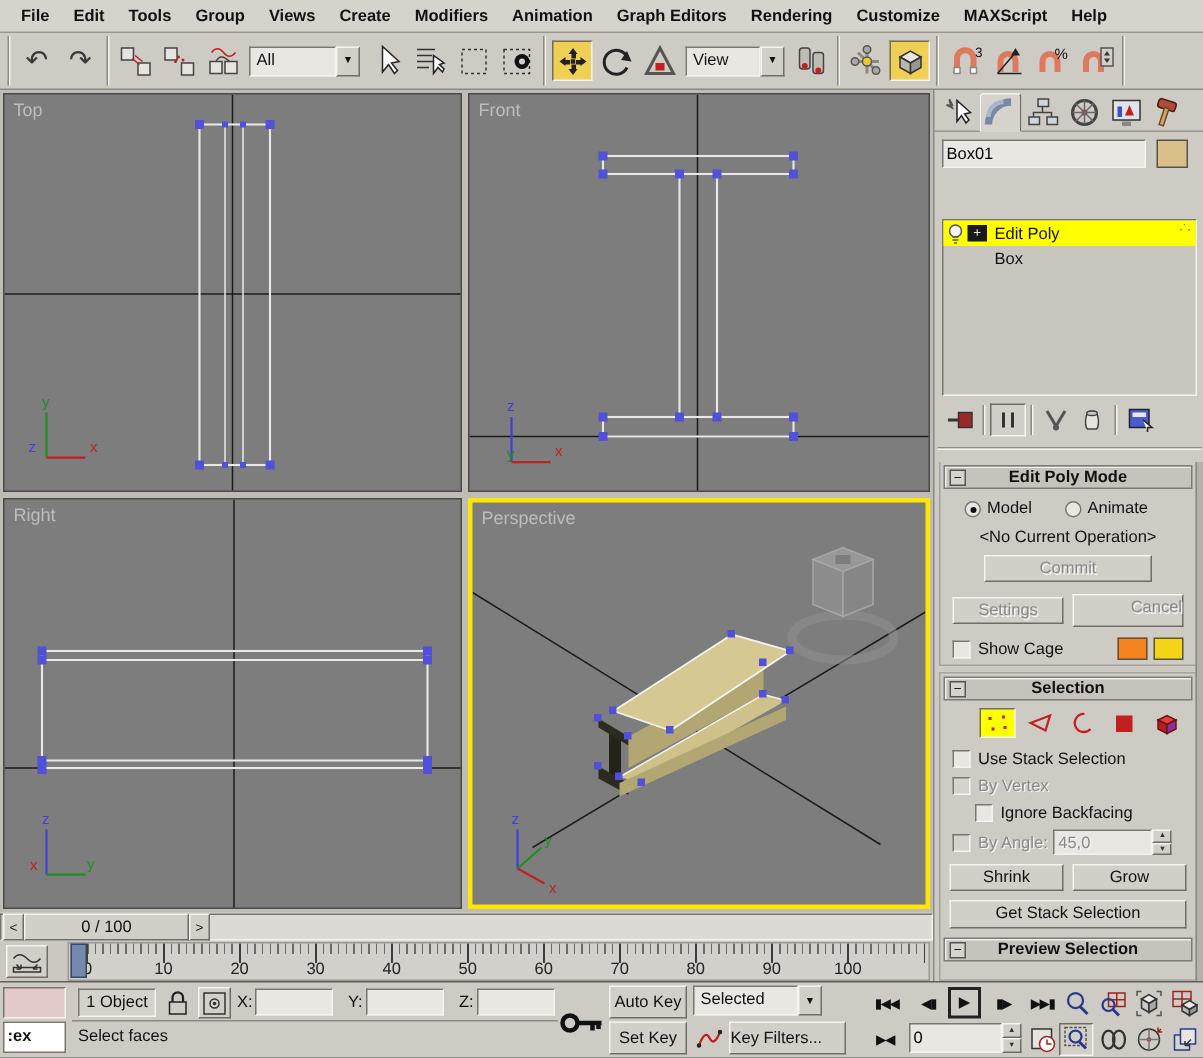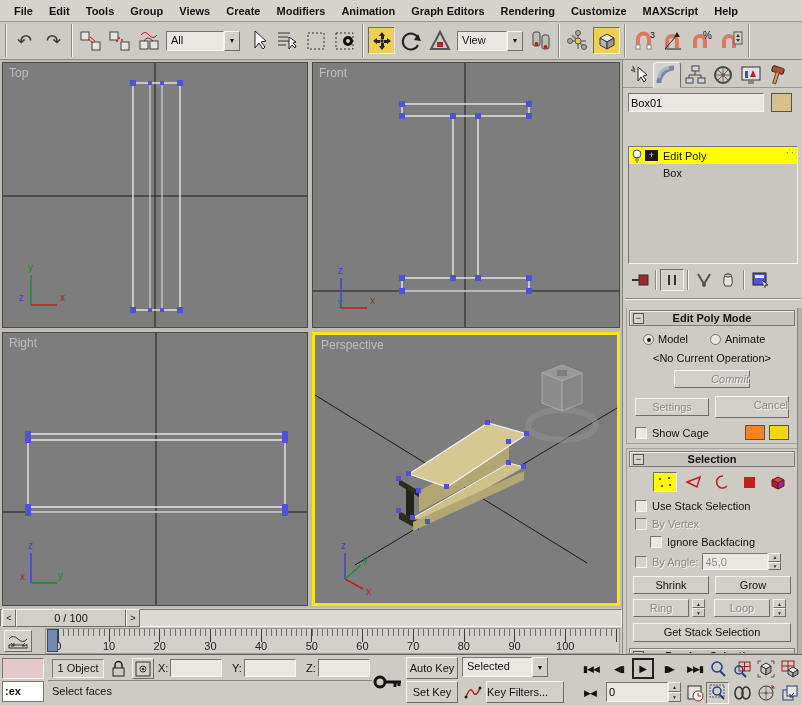--- a/index.html
+++ b/index.html
@@ -513,21 +513,21 @@
         <span class="minus">−</span>
         <span>Edit Poly Mode</span>
       </div>
       <div class="row" style="margin:7px 0 0 16px;">
         <span class="radio sel"></span>
         <span style="margin-right:22px;">Model</span>
         <span class="radio"></span>
         <span>Animate</span>
       </div>
       <div style="text-align:center;margin-top:7px;">&lt;No Current Operation&gt;</div>
-      <div class="btn3d disabled" style="margin:6px auto 0;width:76px;height:18px;text-align:right;line-height:16px;font-style:italic;">Commit</div>
+      <div class="btn3d disabled" style="margin:6px auto 0;width:112px;height:18px;text-align:center;line-height:16px;">Commit</div>
       <div class="row" style="margin:8px 8px 0;justify-content:space-between;">
         <div class="btn3d disabled" style="width:74px;height:18px;text-align:center;line-height:16px;">Settings</div>
         <div class="btn3d disabled" style="width:74px;height:22px;text-align:right;line-height:16px;">Cancel</div>
       </div>
       <div class="row" style="margin:7px 8px 0;">
         <span class="chk"></span>
         <span>Show Cage</span>
         <span style="margin-left:auto;width:20px;height:15px;background:#f5831f;border:1px solid #55534e;"></span>
         <span style="margin-left:4px;width:20px;height:15px;background:#f3d516;border:1px solid #55534e;"></span>
       </div>
@@ -590,32 +590,20 @@
         <input class="field dis-txt" style="width: 66px; height: 17px; margin-left: 4px;" value="45,0">
         <span class="spin" style="height:17px;">
           <span class="btn3d">▲</span>
           <span class="btn3d">▼</span>
         </span>
       </div>
       <div class="row" style="margin:6px 6px 0;gap:6px;">
         <div class="btn3d" style="flex:1;height:18px;text-align:center;line-height:16px;">Shrink</div>
         <div class="btn3d" style="flex:1;height:18px;text-align:center;line-height:16px;">Grow</div>
       </div>
-      <div class="row" style="margin:5px 6px 0;gap:3px;">
-        <div class="btn3d disabled" style="width:56px;height:18px;text-align:center;line-height:16px;">Ring</div>
-        <span class="spin" style="height:18px;">
-          <span class="btn3d">▲</span>
-          <span class="btn3d">▼</span>
-        </span>
-        <div class="btn3d disabled" style="width:56px;height:18px;text-align:center;line-height:16px;margin-left:6px;">Loop</div>
-        <span class="spin" style="height:18px;">
-          <span class="btn3d">▲</span>
-          <span class="btn3d">▼</span>
-        </span>
-      </div>
       <div class="btn3d" style="margin:6px 6px 0;height:19px;text-align:center;line-height:17px;">Get Stack Selection</div>
       <div class="rollhead" style="margin:6px 2px 0;">
         <span class="minus">−</span>
         <span>Preview Selection</span>
       </div>
     </div>
     <div style="position:absolute;right:0;top:248px;bottom:0;width:5px;background:#b4b1ab;border-left:1px solid #8b8984;"></div>
   </div>
 
   <div class="statusbar">

